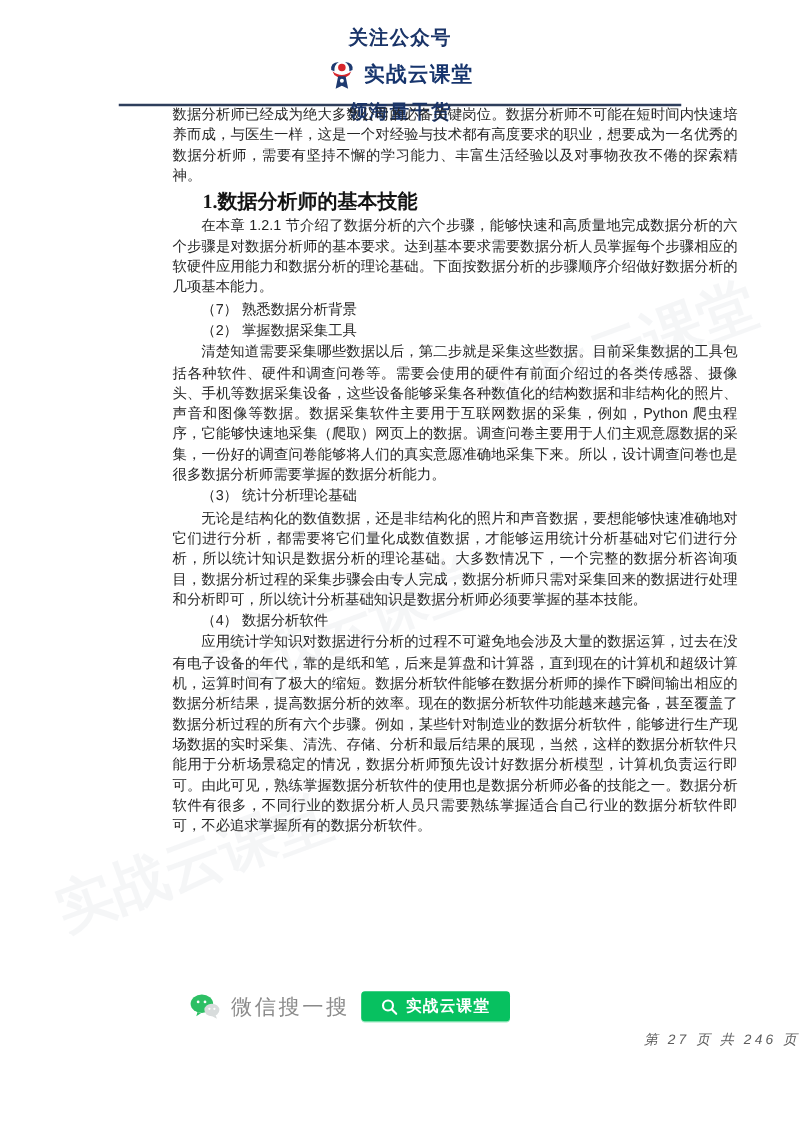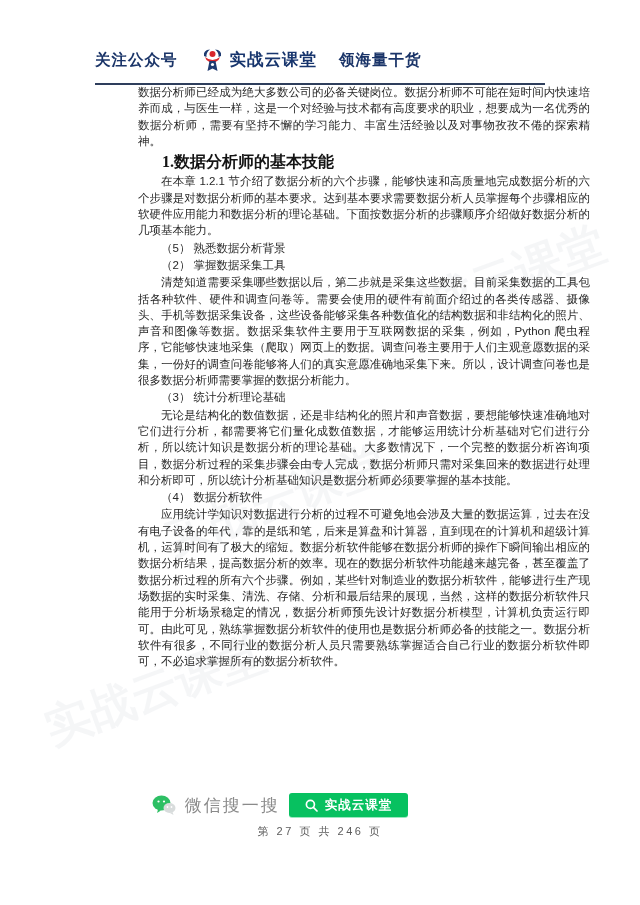--- a/index.html
+++ b/index.html
@@ -3,22 +3,22 @@
 <meta charset="utf-8">
 <style>
   html,body { margin:0; padding:0; background:#ffffff; }
   .page {
     position:relative; width:640px; height:905px; background:#ffffff;
     font-family:"Liberation Sans", sans-serif; overflow:hidden;
   }
   
   .header {
     position:absolute; top:42px; left:95px; width:450px; height:36px;
-    display:flex; justify-content:flex-start; align-items:center; gap:22px;
-    border-bottom:2.5px solid #2e3e5c; padding-bottom:5px; box-sizing:content-box;
+    display:flex; justify-content:center; align-items:center; gap:6px;
+    border-bottom:2.5px solid #2e3e5c; padding-bottom:5px; box-sizing:content-box;flex-direction:column;
   }
   .header .h-label {
     font-family:"Liberation Serif", serif; font-weight:bold;
     font-size:15.5px; color:#1a3468; letter-spacing:1px; white-space:nowrap;
   }
   .brand { display:flex; align-items:center; gap:5px; }
   .brand .brand-text {
     font-family:"Liberation Serif", serif; font-weight:bold;
     font-size:16.5px; color:#17356d; letter-spacing:1px; white-space:nowrap;
   }
@@ -53,22 +53,22 @@
   }
   .wechat-label { font-size:17px; color:#8a8a8a; letter-spacing:2px; }
   .search-btn {
     display:flex; align-items:center; gap:7px;
     background:#07c160; color:#ffffff; border:none; border-radius:3px;
     height:24px; padding:0 16px; font-size:12.5px; font-weight:bold;
     letter-spacing:1px; cursor:pointer;
     box-shadow:0 1px 0 #9be8c0;
   }
   .page-num {
-    position:absolute; top:824px; left:0; width:640px; text-align:center;
-    font-size:11px; color:#5c5c5c; letter-spacing:2.5px;
+    position:absolute; top:824px; left:0; width:640px; text-align:right;
+    font-size:11px; color:#5c5c5c; letter-spacing:2.5px;font-style:italic;
   }
 </style>
 </head>
 <body>
 
 <div class="page">
 
   <div class="wm wm1">实战云课堂</div>
   <div class="wm wm2">实战云课堂</div>
   <div class="wm wm3">实战云课堂</div>
@@ -88,21 +88,21 @@
       </span>
       <span class="brand-text">实战云课堂</span>
     </span>
     <span class="h-label">领海量干货</span>
   </div>
 
   <div class="content">
     <p class="para para-noindent">数据分析师已经成为绝大多数公司的必备关键岗位。数据分析师不可能在短时间内快速培养而成，与医生一样，这是一个对经验与技术都有高度要求的职业，想要成为一名优秀的数据分析师，需要有坚持不懈的学习能力、丰富生活经验以及对事物孜孜不倦的探索精神。</p>
     <p class="sec-heading">1.数据分析师的基本技能</p>
     <p class="para">在本章 1.2.1 节介绍了数据分析的六个步骤，能够快速和高质量地完成数据分析的六个步骤是对数据分析师的基本要求。达到基本要求需要数据分析人员掌握每个步骤相应的软硬件应用能力和数据分析的理论基础。下面按数据分析的步骤顺序介绍做好数据分析的几项基本能力。</p>
-    <p class="sub-heading">（5） 熟悉数据分析背景</p>
+    <p class="sub-heading">（7） 熟悉数据分析背景</p>
     <p class="sub-heading">（2） 掌握数据采集工具</p>
     <p class="para">清楚知道需要采集哪些数据以后，第二步就是采集这些数据。目前采集数据的工具包括各种软件、硬件和调查问卷等。需要会使用的硬件有前面介绍过的各类传感器、摄像头、手机等数据采集设备，这些设备能够采集各种数值化的结构数据和非结构化的照片、声音和图像等数据。数据采集软件主要用于互联网数据的采集，例如，Python 爬虫程序，它能够快速地采集（爬取）网页上的数据。调查问卷主要用于人们主观意愿数据的采集，一份好的调查问卷能够将人们的真实意愿准确地采集下来。所以，设计调查问卷也是很多数据分析师需要掌握的数据分析能力。</p>
     <p class="sub-heading">（3） 统计分析理论基础</p>
     <p class="para">无论是结构化的数值数据，还是非结构化的照片和声音数据，要想能够快速准确地对它们进行分析，都需要将它们量化成数值数据，才能够运用统计分析基础对它们进行分析，所以统计知识是数据分析的理论基础。大多数情况下，一个完整的数据分析咨询项目，数据分析过程的采集步骤会由专人完成，数据分析师只需对采集回来的数据进行处理和分析即可，所以统计分析基础知识是数据分析师必须要掌握的基本技能。</p>
     <p class="sub-heading">（4） 数据分析软件</p>
     <p class="para">应用统计学知识对数据进行分析的过程不可避免地会涉及大量的数据运算，过去在没有电子设备的年代，靠的是纸和笔，后来是算盘和计算器，直到现在的计算机和超级计算机，运算时间有了极大的缩短。数据分析软件能够在数据分析师的操作下瞬间输出相应的数据分析结果，提高数据分析的效率。现在的数据分析软件功能越来越完备，甚至覆盖了数据分析过程的所有六个步骤。例如，某些针对制造业的数据分析软件，能够进行生产现场数据的实时采集、清洗、存储、分析和最后结果的展现，当然，这样的数据分析软件只能用于分析场景稳定的情况，数据分析师预先设计好数据分析模型，计算机负责运行即可。由此可见，熟练掌握数据分析软件的使用也是数据分析师必备的技能之一。数据分析软件有很多，不同行业的数据分析人员只需要熟练掌握适合自己行业的数据分析软件即可，不必追求掌握所有的数据分析软件。</p>
   </div>
 
   <div class="footer-row">
     <span style="display:inline-flex;">

